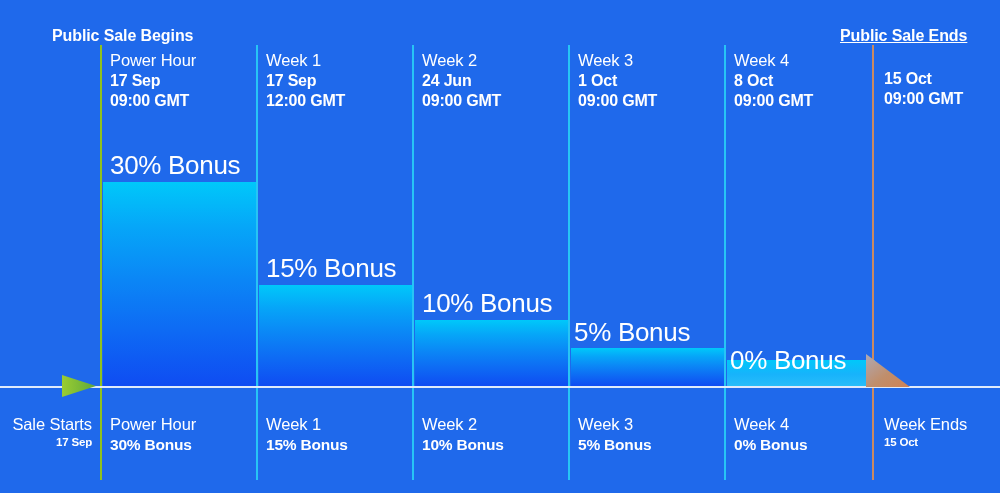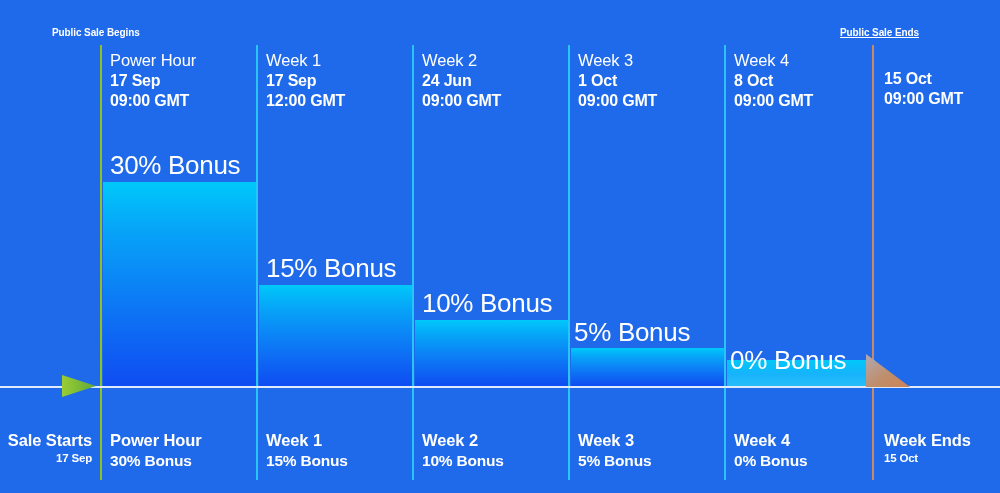--- a/index.html
+++ b/index.html
@@ -10,21 +10,21 @@
     -webkit-font-smoothing:antialiased;
   }
   #stage{
     position:relative; width:1000px; height:493px;
     background:#1F69EB; overflow:hidden;
   }
 
   
   .toplabel{
     position:absolute; top:27px;
-    font-size:10px; font-weight:bold; color:#FFFFFF;
+    font-size:16px; font-weight:bold; color:#FFFFFF;
     letter-spacing:-0.1px; white-space:nowrap;
   }
   #lbl-begins{ left:52px; }
   #lbl-ends{ left:840px;text-decoration:underline; }
 
   
   .divider{
     position:absolute; width:2px; top:45px; height:435px;
   }
   .divider.green{ background:#8FC21E; }
@@ -75,21 +75,21 @@
     position:absolute; left:866px; top:354px; width:44px; height:33px;
     background:linear-gradient(to bottom right,#AFA9B5 0%,#C08E6B 55%,#CE8256 100%);
     clip-path:polygon(0 0,100% 100%,0 100%);
   }
 
   
   .botcol{
     position:absolute; top:414px; white-space:nowrap; color:#FFFFFF;
     line-height:1.3;
   }
-  .botcol .bc-name{ font-size:16.5px; font-weight:bold; letter-spacing:-0.1px;margin-top:16px; }
+  .botcol .bc-name{ font-size:16.5px; font-weight:normal; letter-spacing:-0.1px; }
   .botcol .bc-sub{ font-size:15.5px; font-weight:bold; letter-spacing:-0.2px; }
   .botcol.edge{ text-align:right; }
   .botcol.edge .bc-sub{ font-size:11.5px; }
 </style>
 </head>
 <body>
 
 <div id="stage">
 
   <div class="toplabel" id="lbl-begins">Public Sale Begins</div>

